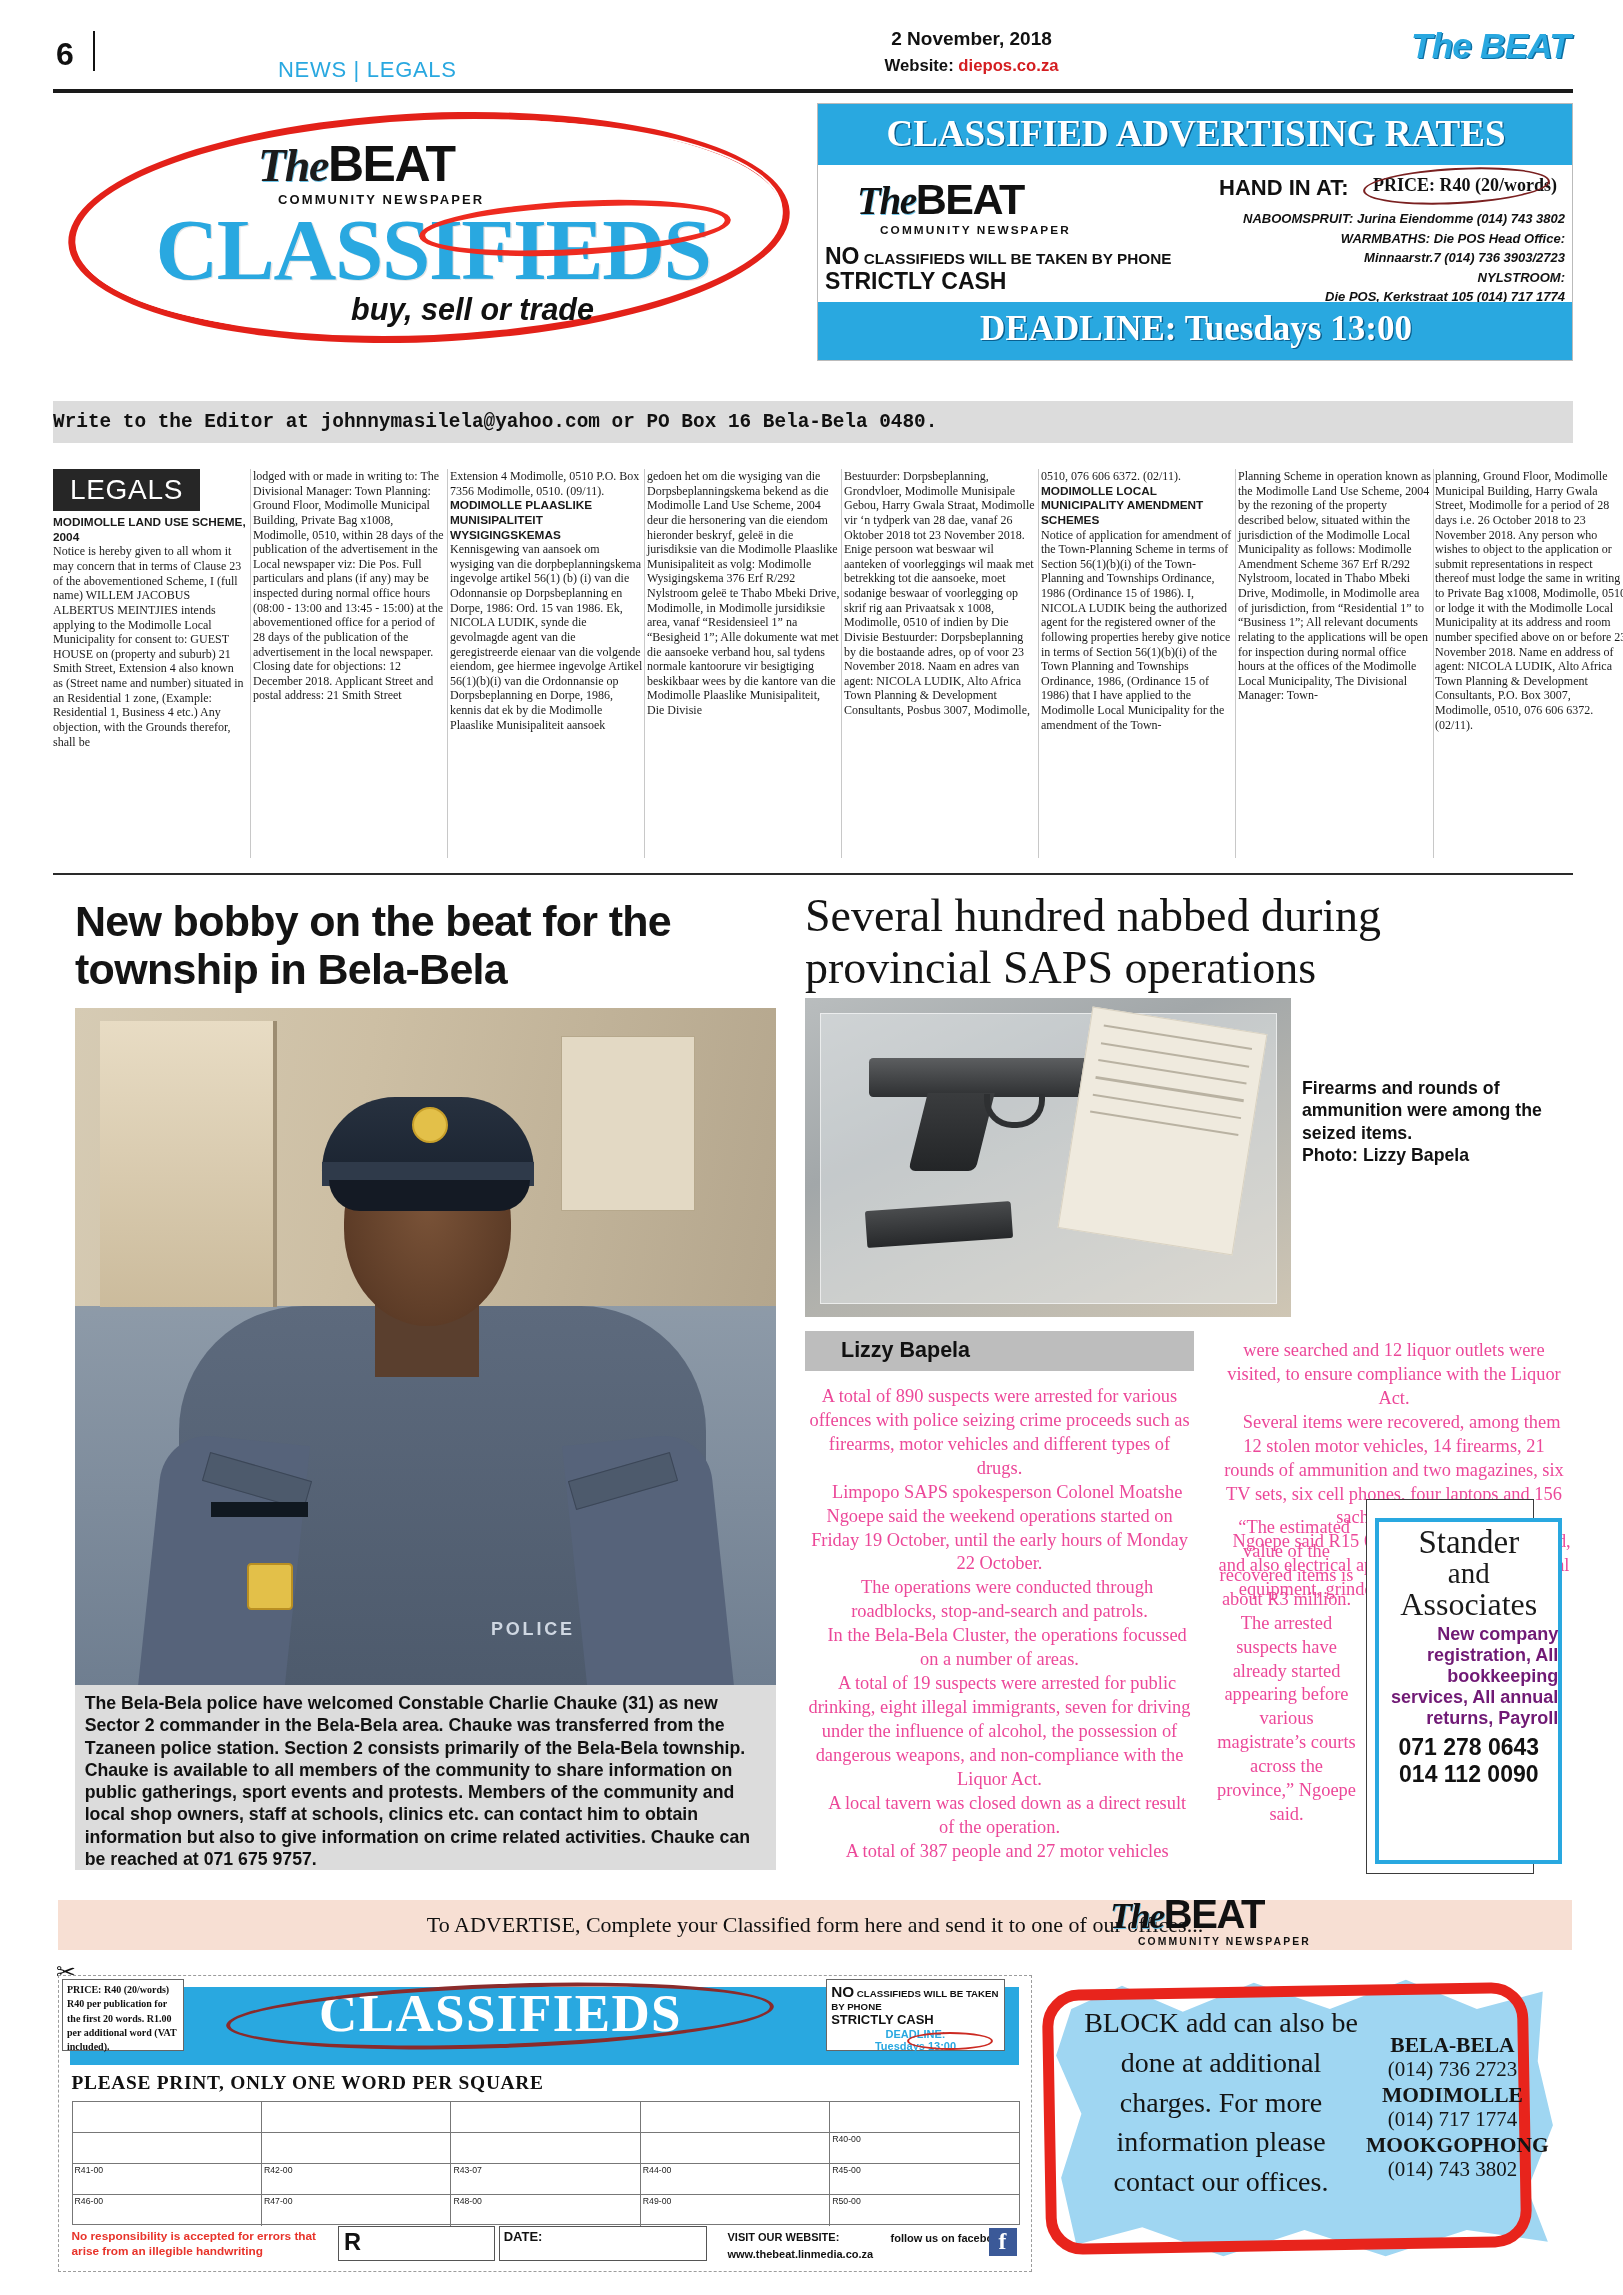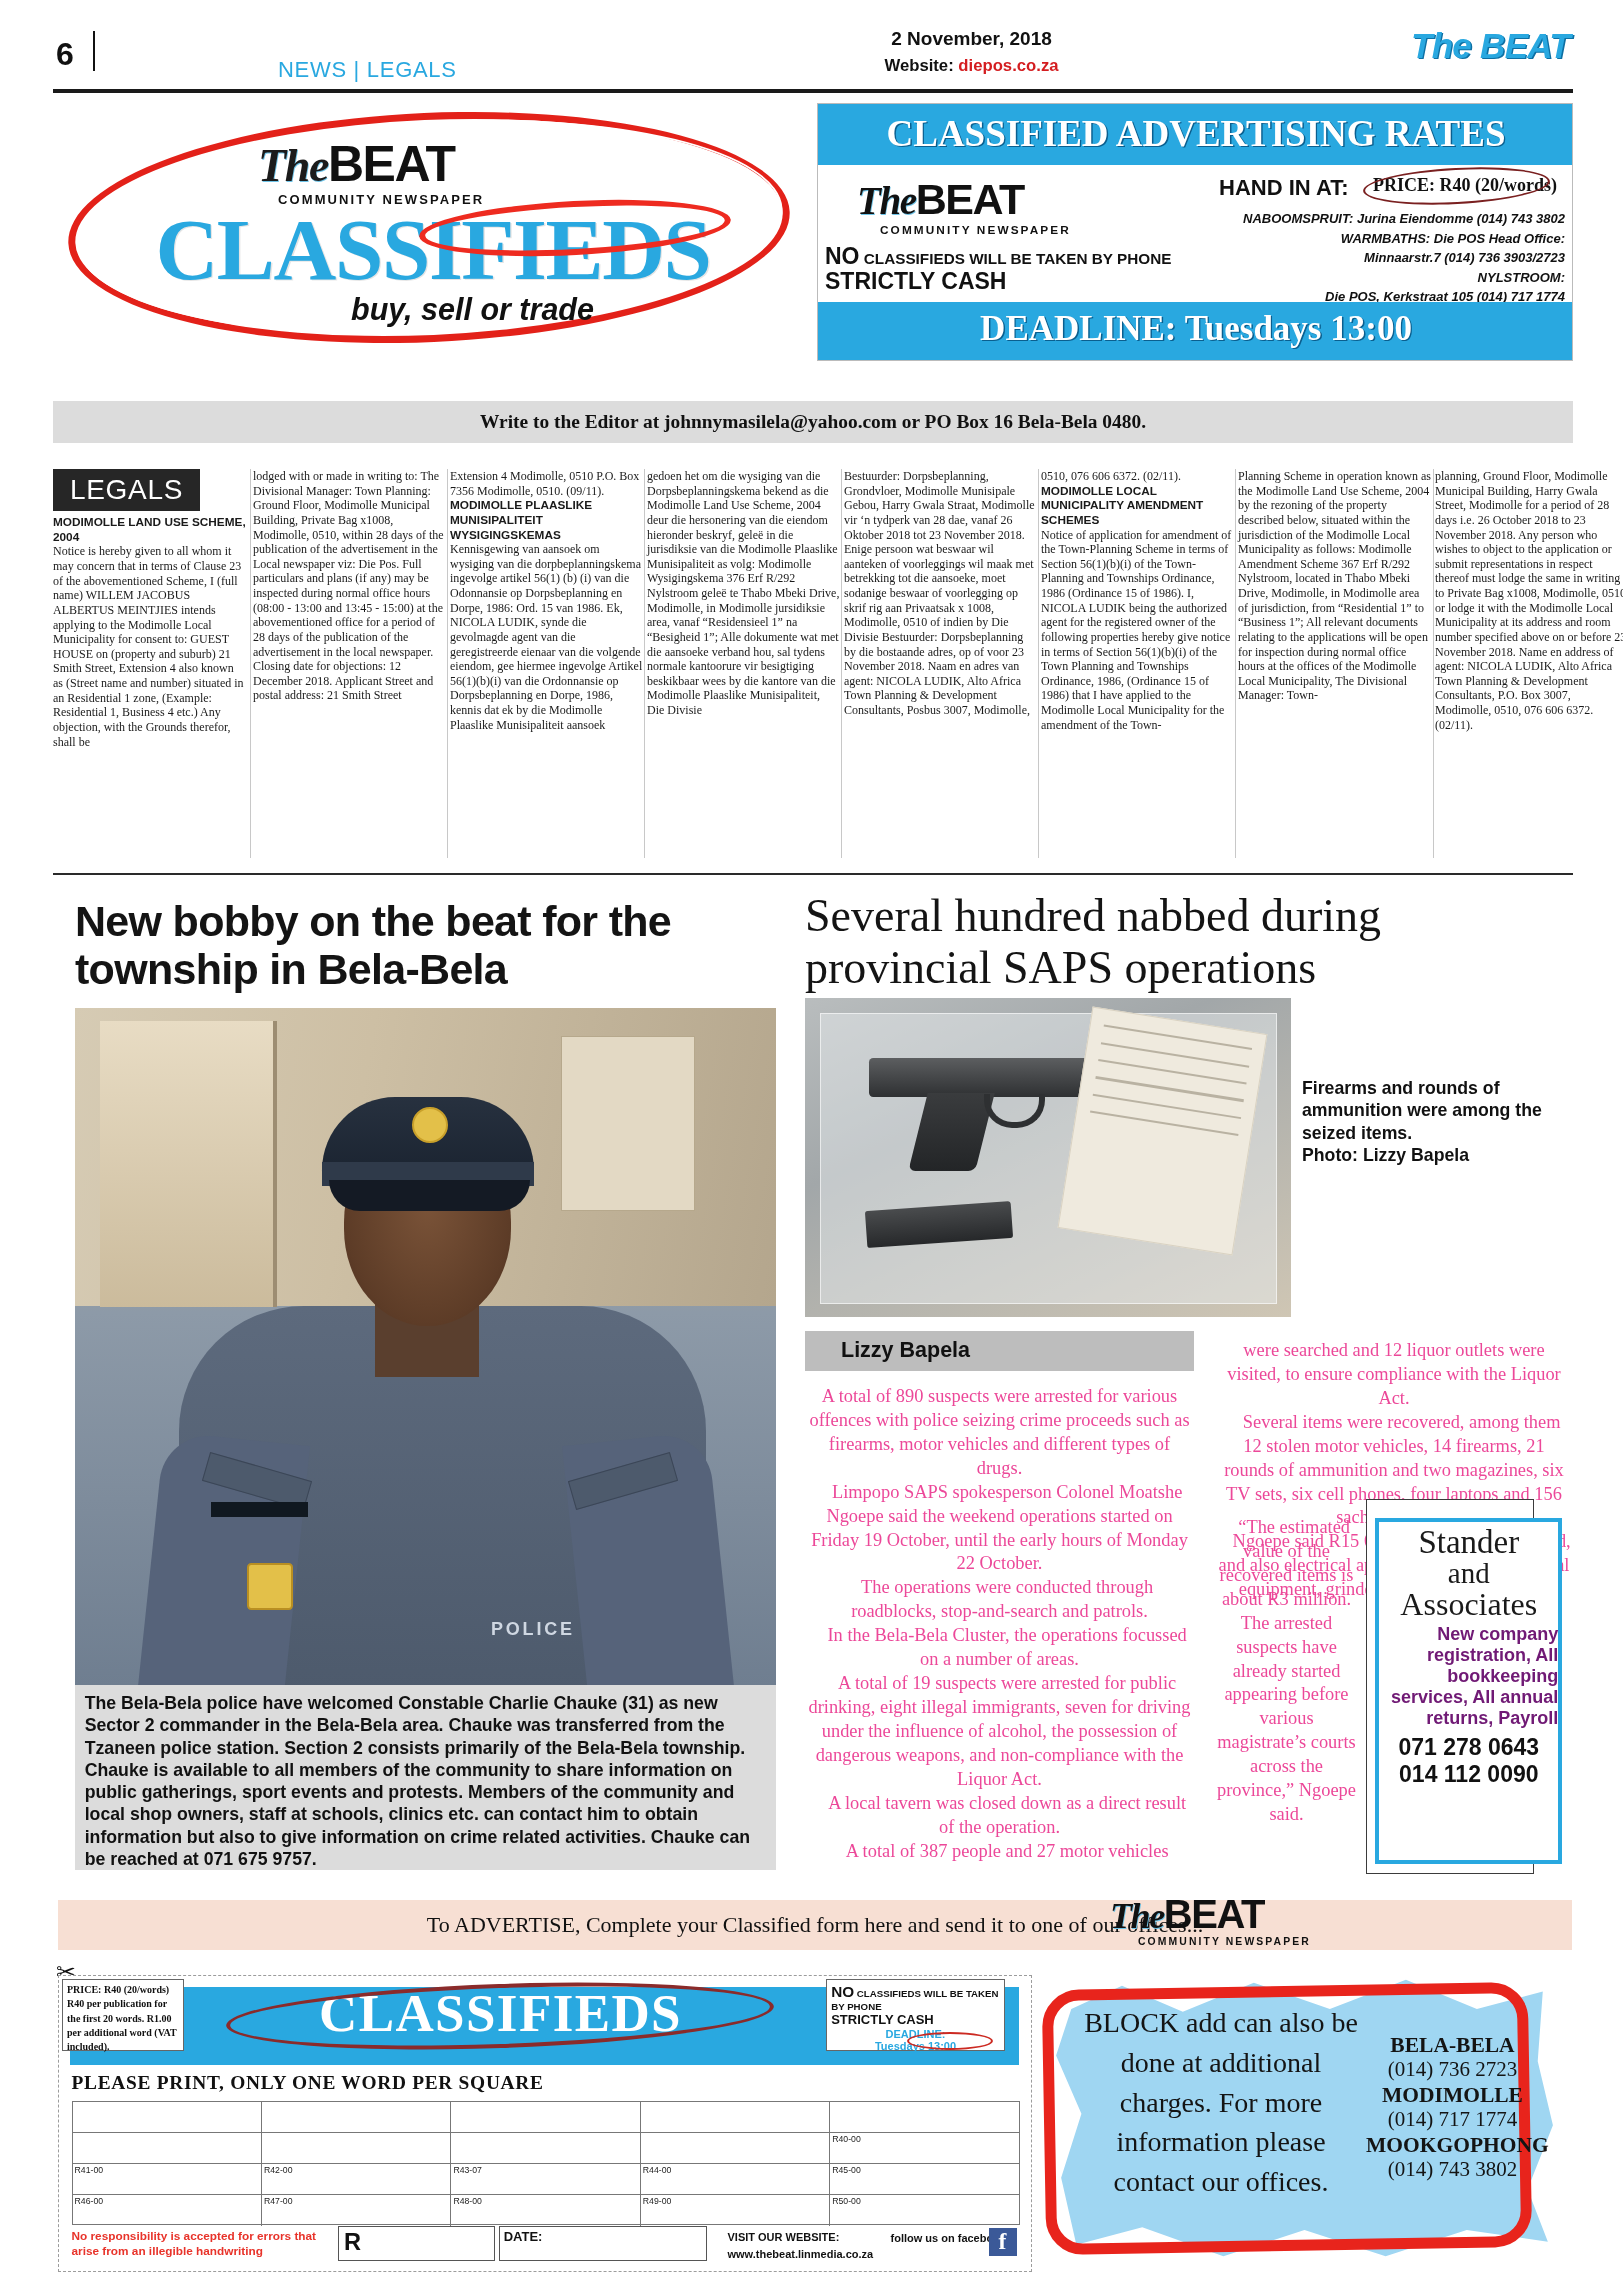--- a/index.html
+++ b/index.html
@@ -76,22 +76,22 @@
     font-style:italic;color:#111;line-height:1.5;}
   .rates-bot{position:absolute;left:0;top:198px;width:756px;height:60px;background:#29a8e0;}
   .rates-dl{position:absolute;left:0;top:7px;width:756px;text-align:center;
     font-family:"Liberation Serif",serif;font-weight:700;font-size:35px;color:#fff;
     text-shadow:1.4px 1.4px 0 #0a5f8f;}
   .dl-ell{position:absolute;left:419px;top:201px;width:312px;height:54px;
     border:6.2px solid #ee2b20;border-radius:50%;box-sizing:border-box;transform:rotate(-3deg);}
 
   
   .editbar{position:absolute;left:53px;top:401px;width:1520px;height:42px;background:#dcdcdc;}
-  .editbar span{display:block;text-align:center;line-height:42px;
-    font-family:Liberation Serif, serif;font-weight:700;font-size:19.4px;color:#111;}
+  .editbar span{display:block;text-align:left;line-height:42px;
+    font-family:Liberation Mono, monospace;font-weight:700;font-size:19.4px;color:#111;}
 
   
   .legals{position:absolute;left:53px;top:469px;width:1520px;height:402px;}
   .legals-col{position:absolute;top:0;width:193px;font-family:"Liberation Serif",serif;
     font-size:12px;line-height:1.22;color:#1a1a1a;text-align:left;}
   .legals-col p{margin:0;}
   .legals-col b{font-family:"Liberation Sans",sans-serif;font-size:11.8px;font-weight:700;}
   .legals-badge{width:147px;height:42px;background:#262626;margin-bottom:4.2px;}
   .legals-badge span{display:block;text-align:center;line-height:42px;color:#fff;
     font-family:"Liberation Sans",sans-serif;font-size:28px;letter-spacing:0.7px;}

